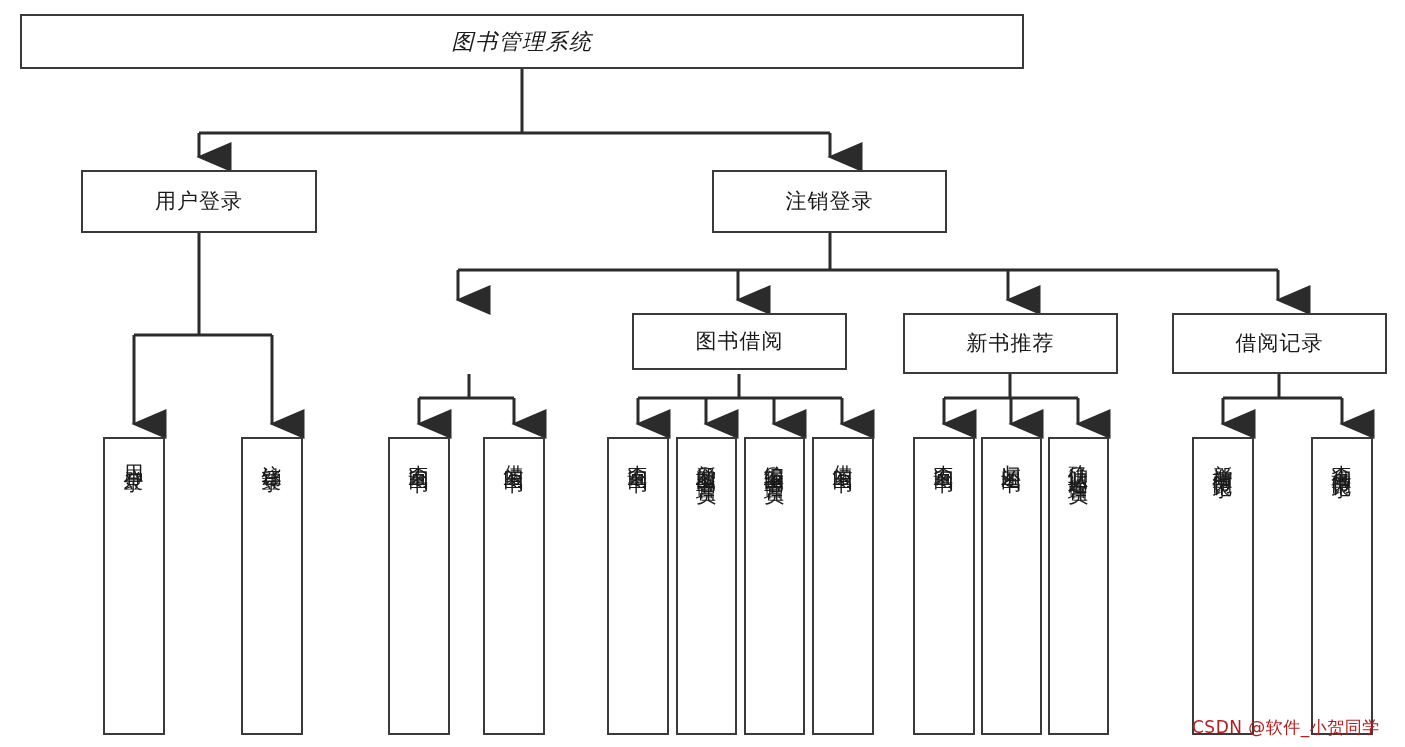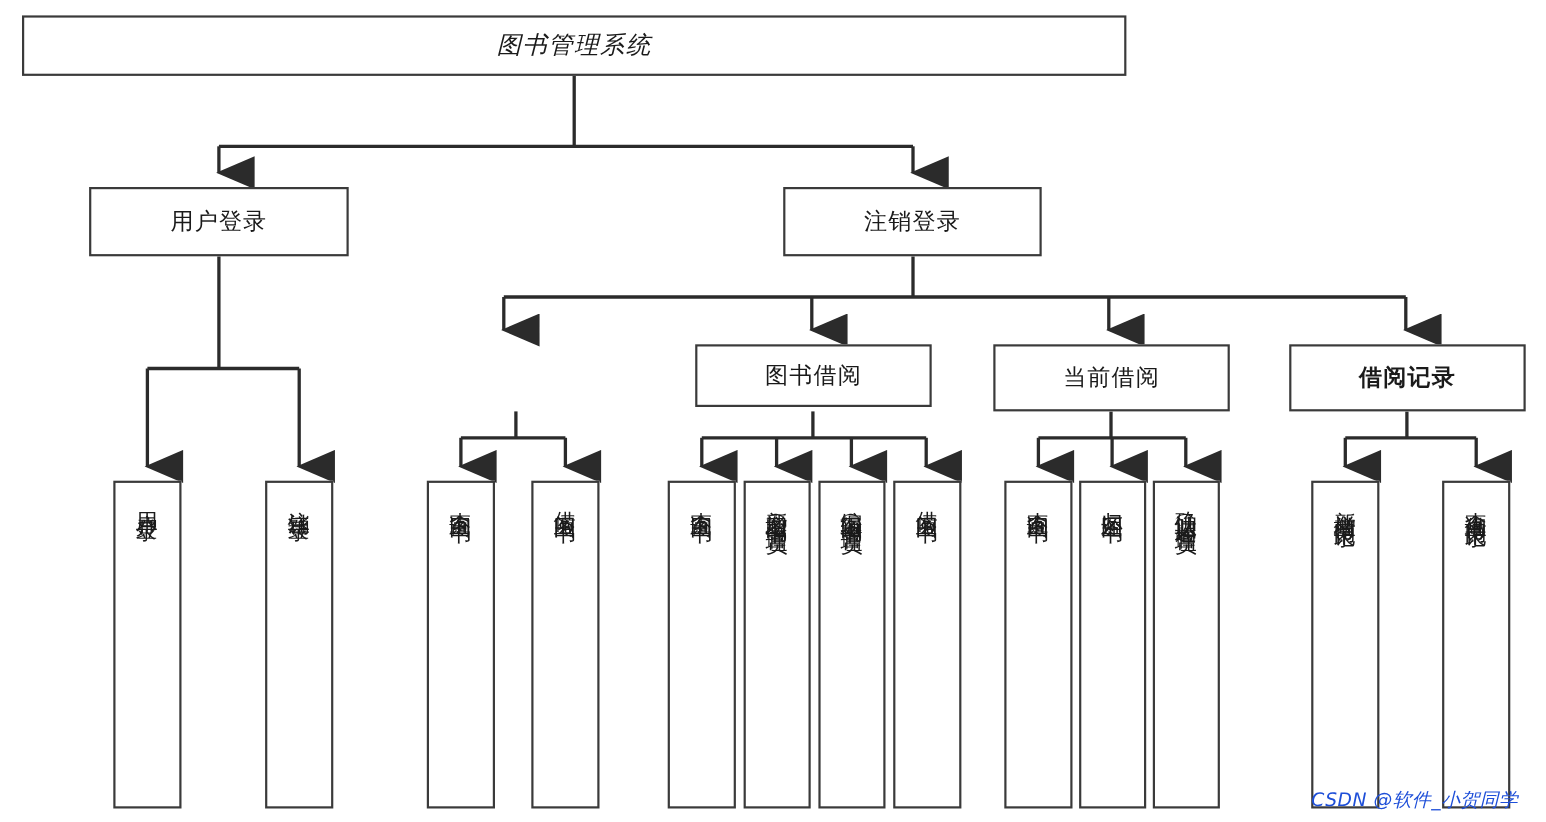--- a/index.html
+++ b/index.html
@@ -62,25 +62,24 @@
     writing-mode: vertical-rl;
     text-orientation: upright;
     font-size: 20px;
     letter-spacing: 3px;
     line-height: 1;
     white-space: nowrap;
   }
   .watermark {
     position: absolute;
     font-size: 17px;
-    color: #1d4ed8;
+    color: #b91c1c;
     white-space: nowrap;
     z-index: 5;
     letter-spacing: 0.5px;
-    font-style: italic;
   }
 </style>
 </head>
 <body>
 
 <div id="canvas">
 
   <svg id="edges" viewBox="0 0 1405 747" width="1405" height="747" xmlns="http://www.w3.org/2000/svg">
     <defs>
       <marker id="arrow" viewBox="0 0 10 12" refX="5" refY="11" markerWidth="9" markerHeight="11" orient="auto-start-reverse">
@@ -144,23 +143,23 @@
     <span class="label">用户登录</span>
   </div>
   <div class="node h" style="left:712px; top:170px; width:235px; height:63px;">
     <span class="label">注销登录</span>
   </div>
 
   <div class="node h" style="left:632px; top:313px; width:215px; height:57px;">
     <span class="label">图书借阅</span>
   </div>
   <div class="node h" style="left:903px; top:313px; width:215px; height:61px;">
-    <span class="label">当前借阅</span>
-  </div>
-  <div class="node h" style="left:1172px; top:313px; width:215px; height:61px;font-weight:bold;">
+    <span class="label">新书推荐</span>
+  </div>
+  <div class="node h" style="left:1172px; top:313px; width:215px; height:61px;">
     <span class="label">借阅记录</span>
   </div>
 
   <div class="node v" style="left:103px; top:437px; width:62px; height:298px;">
     <span class="label">用户登录</span>
   </div>
   <div class="node v" style="left:241px; top:437px; width:62px; height:298px;">
     <span class="label">注销登录</span>
   </div>
 

